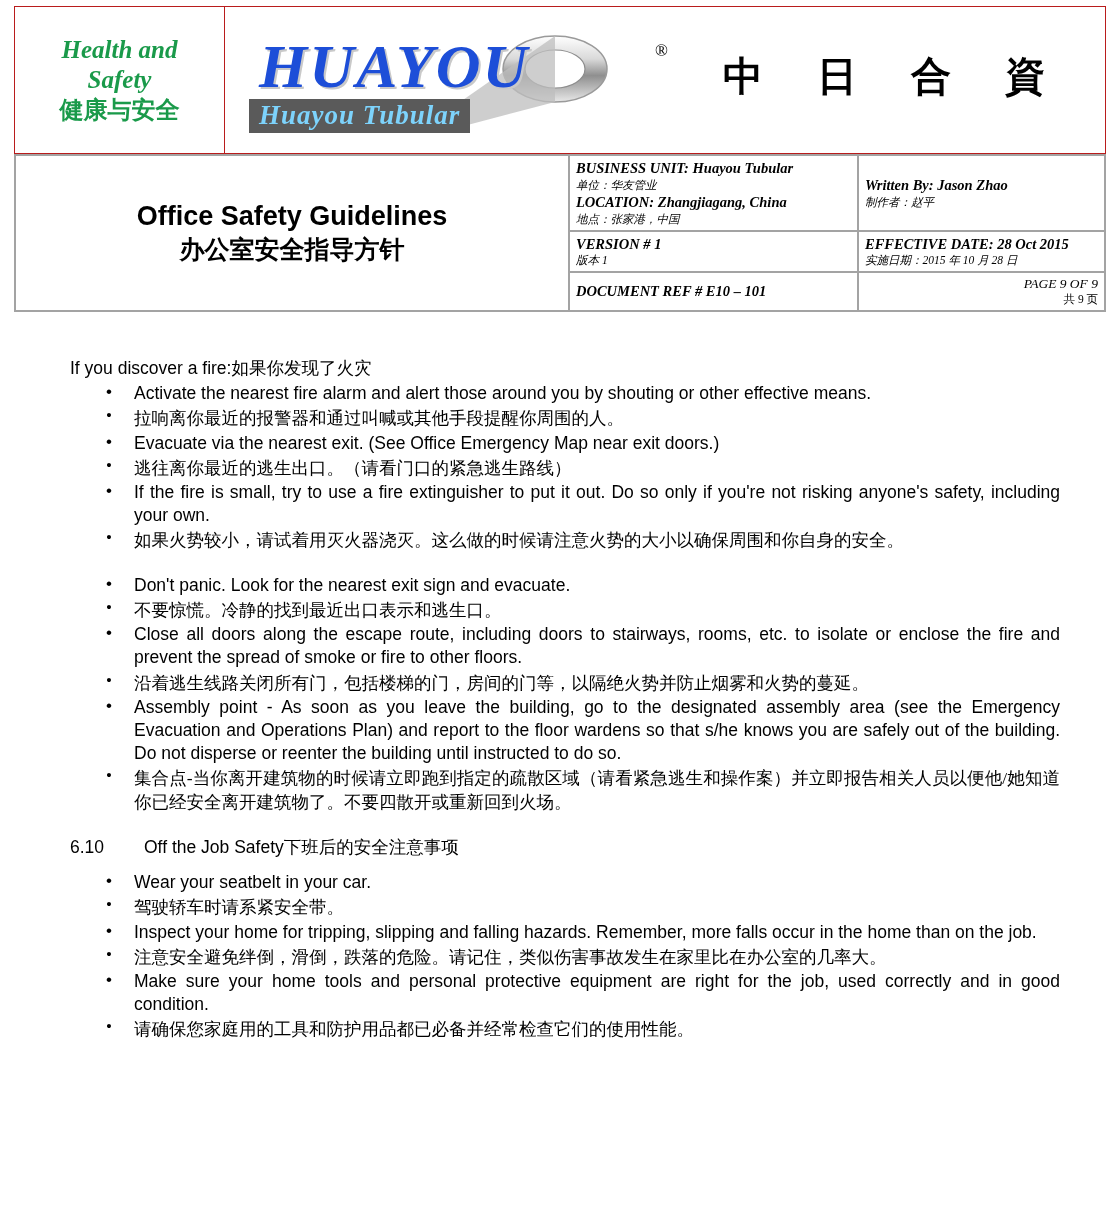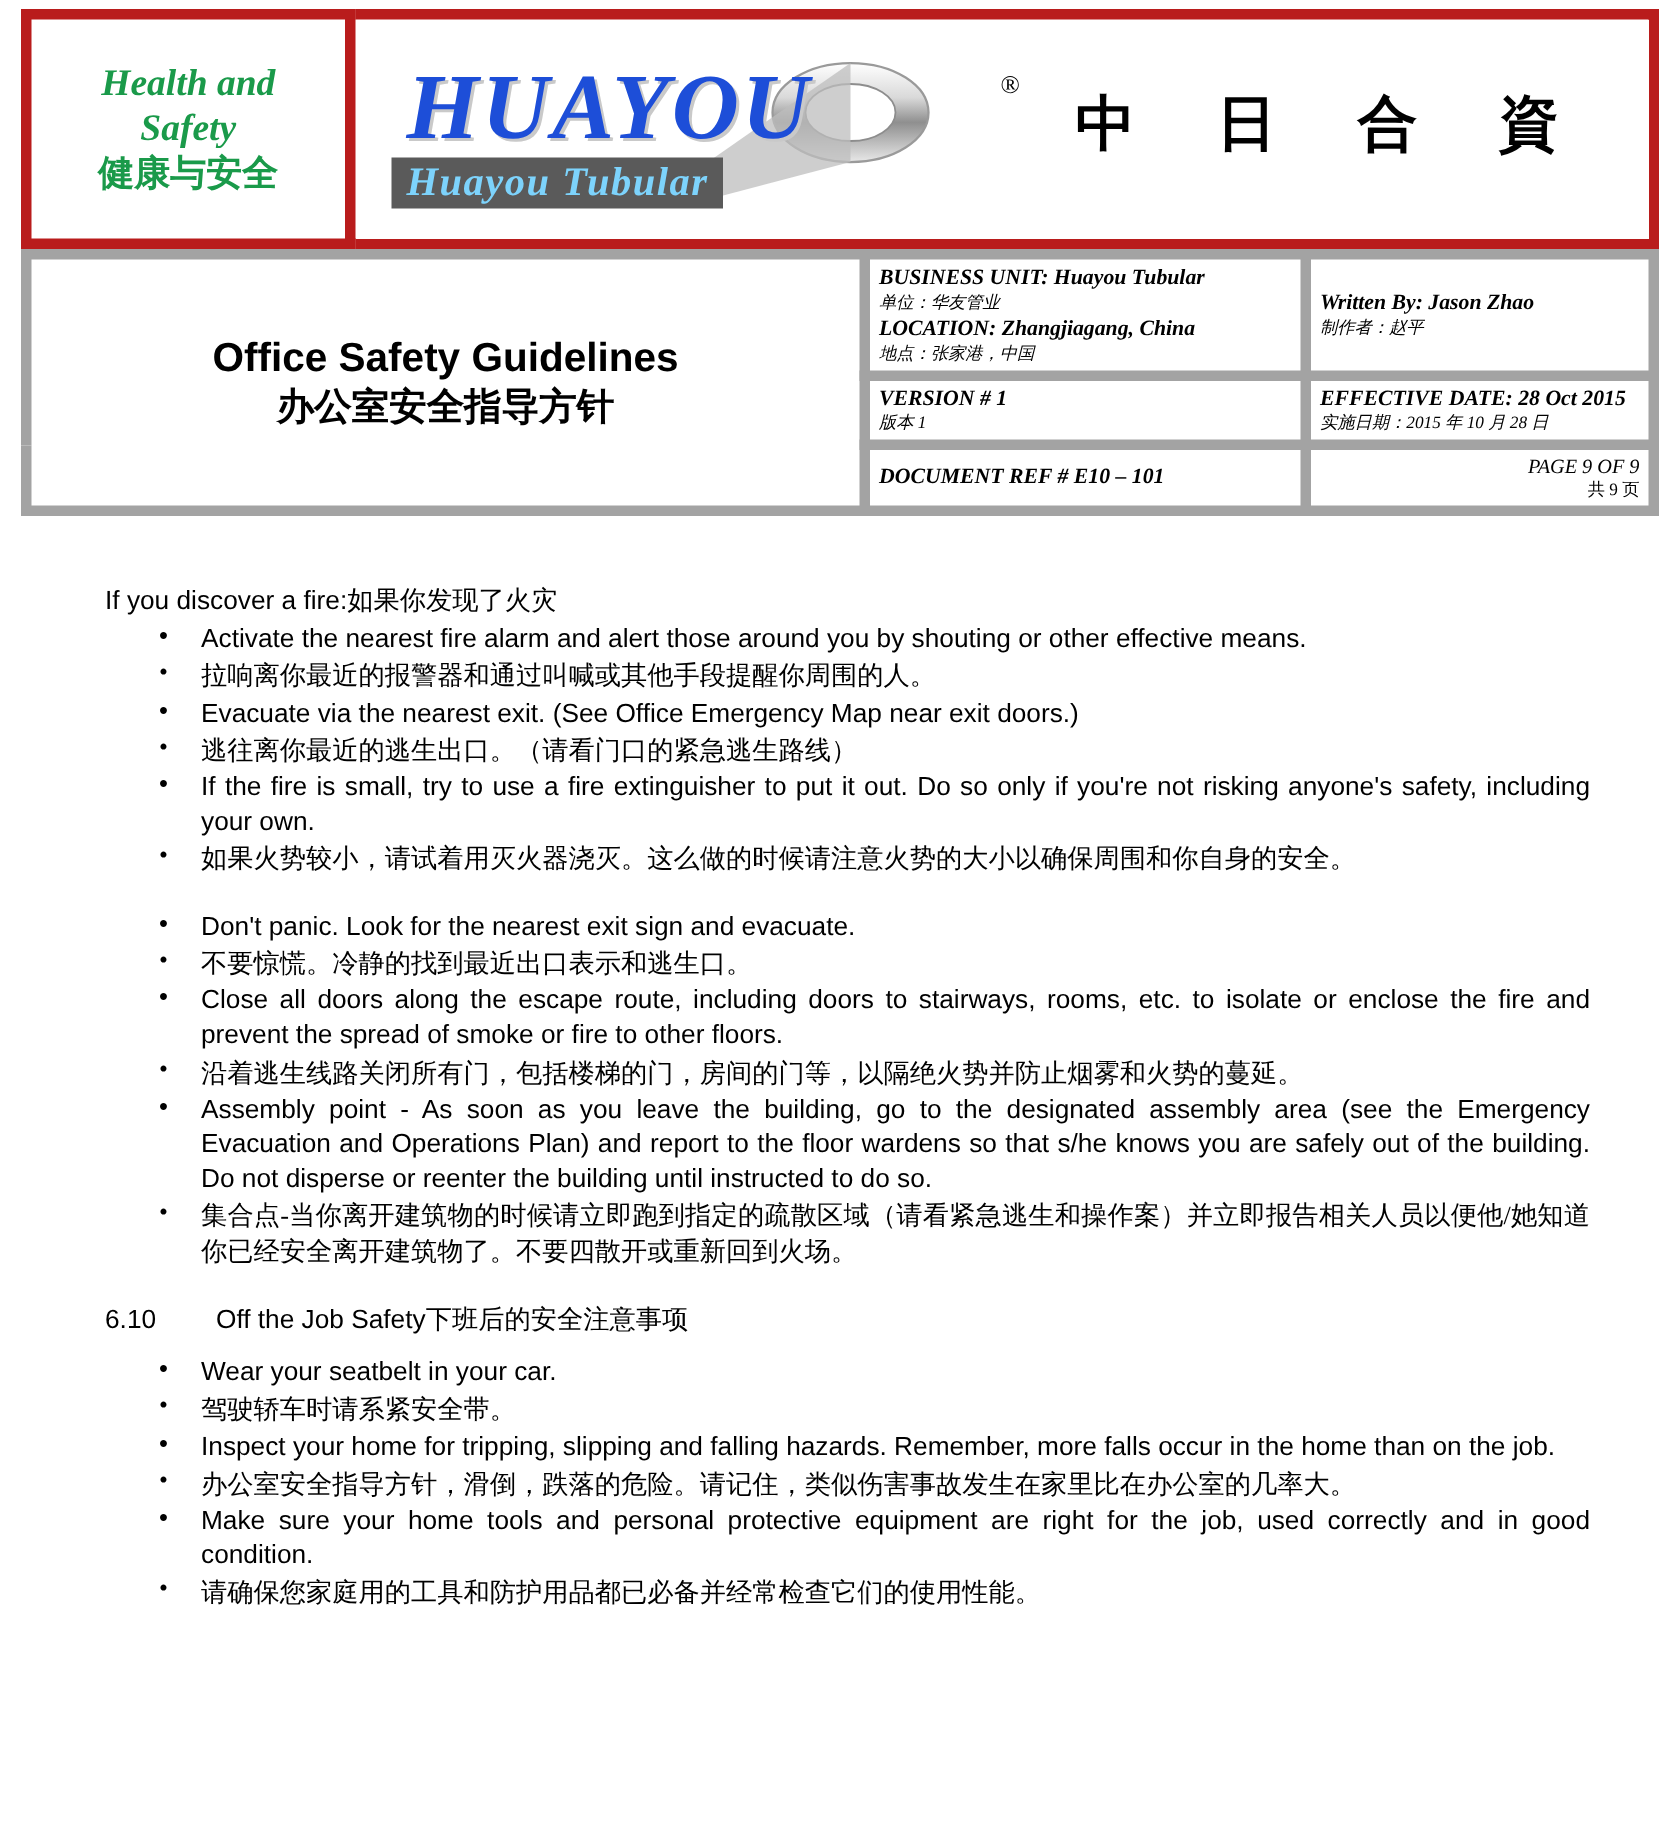--- a/index.html
+++ b/index.html
@@ -20,21 +20,21 @@
   }
 
   
   .header-table {
     width: 1092px;
     margin: 6px auto 0 auto;
     border-collapse: collapse;
     table-layout: fixed;
   }
   .hdr-logo-row td {
-    border: 7px solid #b91c1c;
+    border: 1px solid #b91c1c;
     padding: 12px;
     vertical-align: middle;
   }
   .hs-cell {
     width: 185px;
     height: 122px;
     text-align: center;
     vertical-align: middle;
   }
   .hs-text {
@@ -110,21 +110,21 @@
   }
 
   
   .info-table {
     width: 1092px;
     margin: 0 auto;
     border-collapse: collapse;
     table-layout: fixed;
   }
   .info-table td {
-    border: 7px solid #a3a3a3;
+    border: 2px solid #a3a3a3;
     padding: 3px 6px;
     vertical-align: middle;
   }
   .title-cell {
     width: 540px;
     text-align: center;
     vertical-align: middle;
   }
   .title-en {
     font-family: Liberation Sans, sans-serif;
@@ -356,19 +356,19 @@
         <span class="en">Off the Job Safety</span><span class="cn">下班后的安全注意事项</span>
       </span>
     </div>
 
     <div class="gap-sm"></div>
 
     <ul class="bullets">
       <li class="para-en">Wear your seatbelt in your car.</li>
       <li class="para-cn">驾驶轿车时请系紧安全带。</li>
       <li class="para-en">Inspect your home for tripping, slipping and falling hazards.  Remember, more falls occur in the home than on the job.</li>
-      <li class="para-cn">办公室安全指导方针，滑倒，跌落的危险。请记住，类似伤害事故发生在家里比在办公室的几率大。</li>
+      <li class="para-cn">注意安全避免绊倒，滑倒，跌落的危险。请记住，类似伤害事故发生在家里比在办公室的几率大。</li>
       <li class="para-en">Make sure your home tools and personal protective equipment are right for the job, used correctly and in good condition.</li>
       <li class="para-cn">请确保您家庭用的工具和防护用品都已必备并经常检查它们的使用性能。</li>
     </ul>
 
   </div>
 </div>
 
 </body></html>

